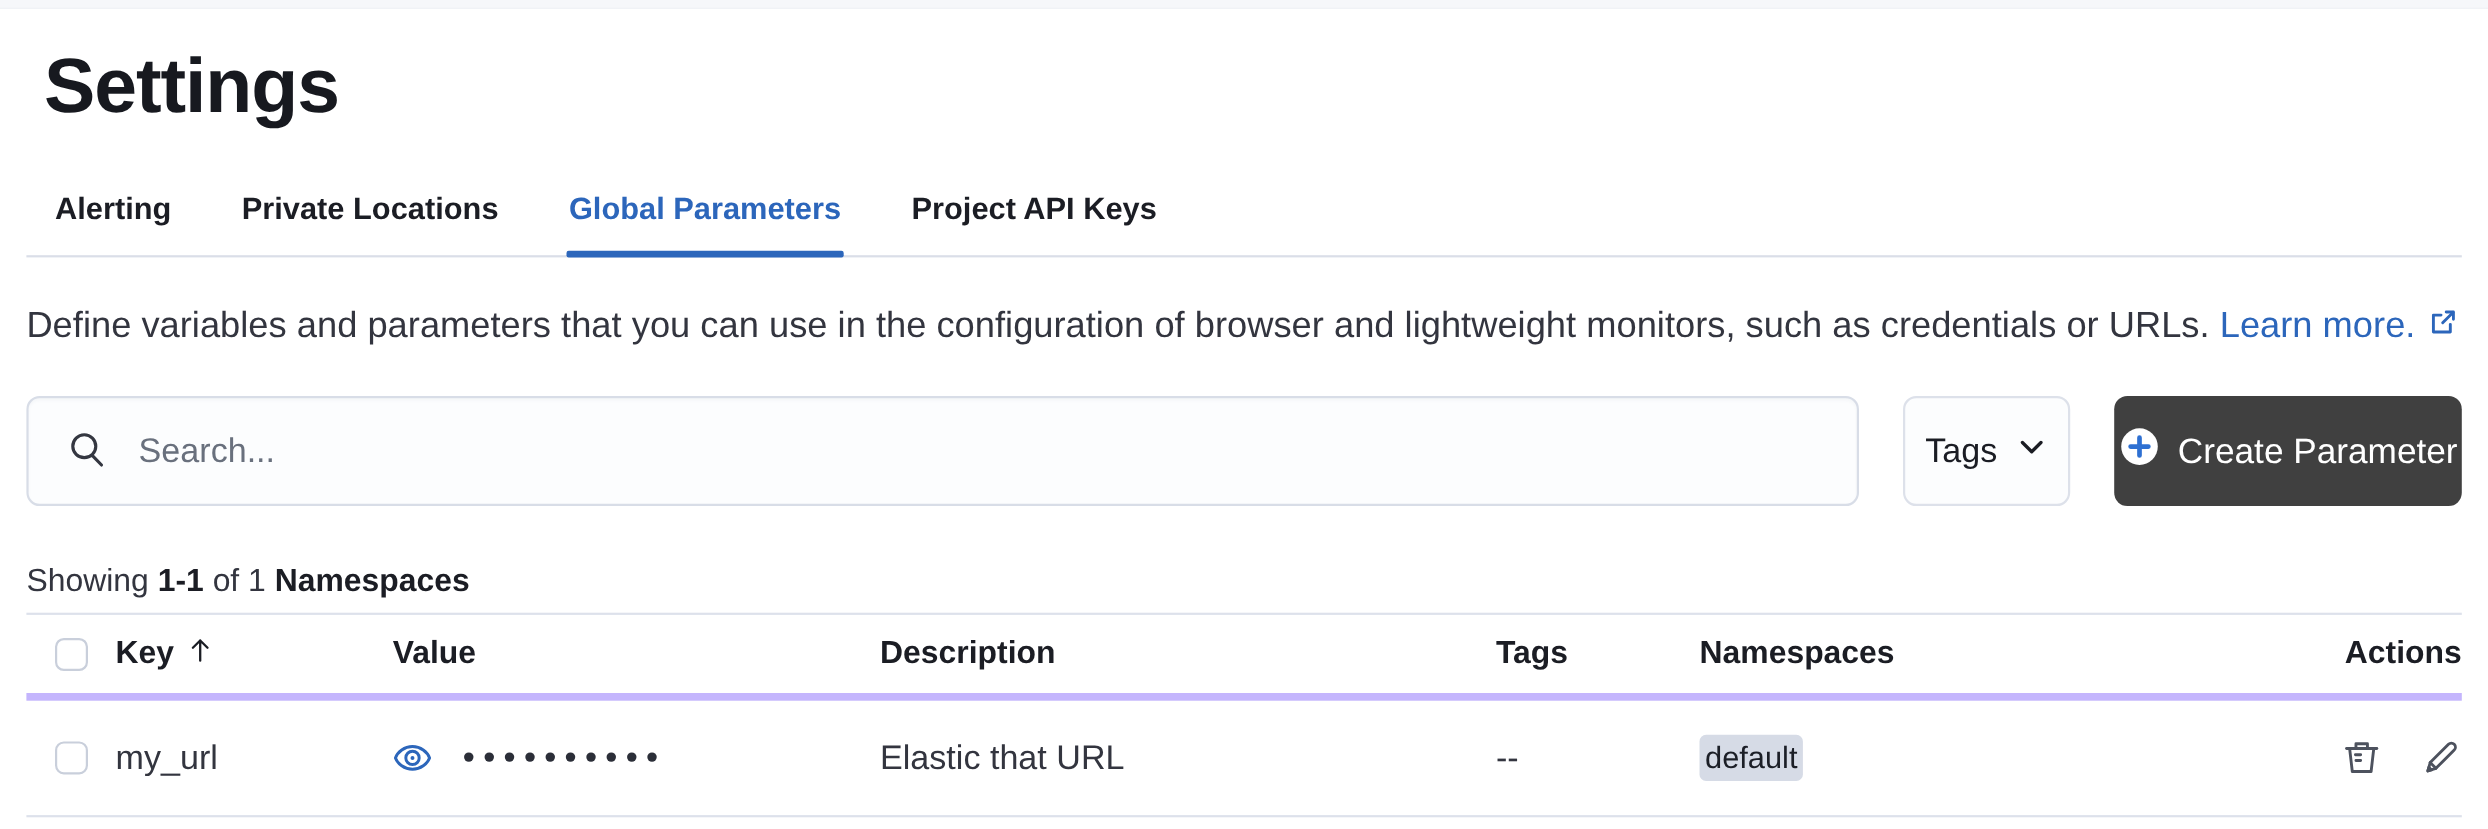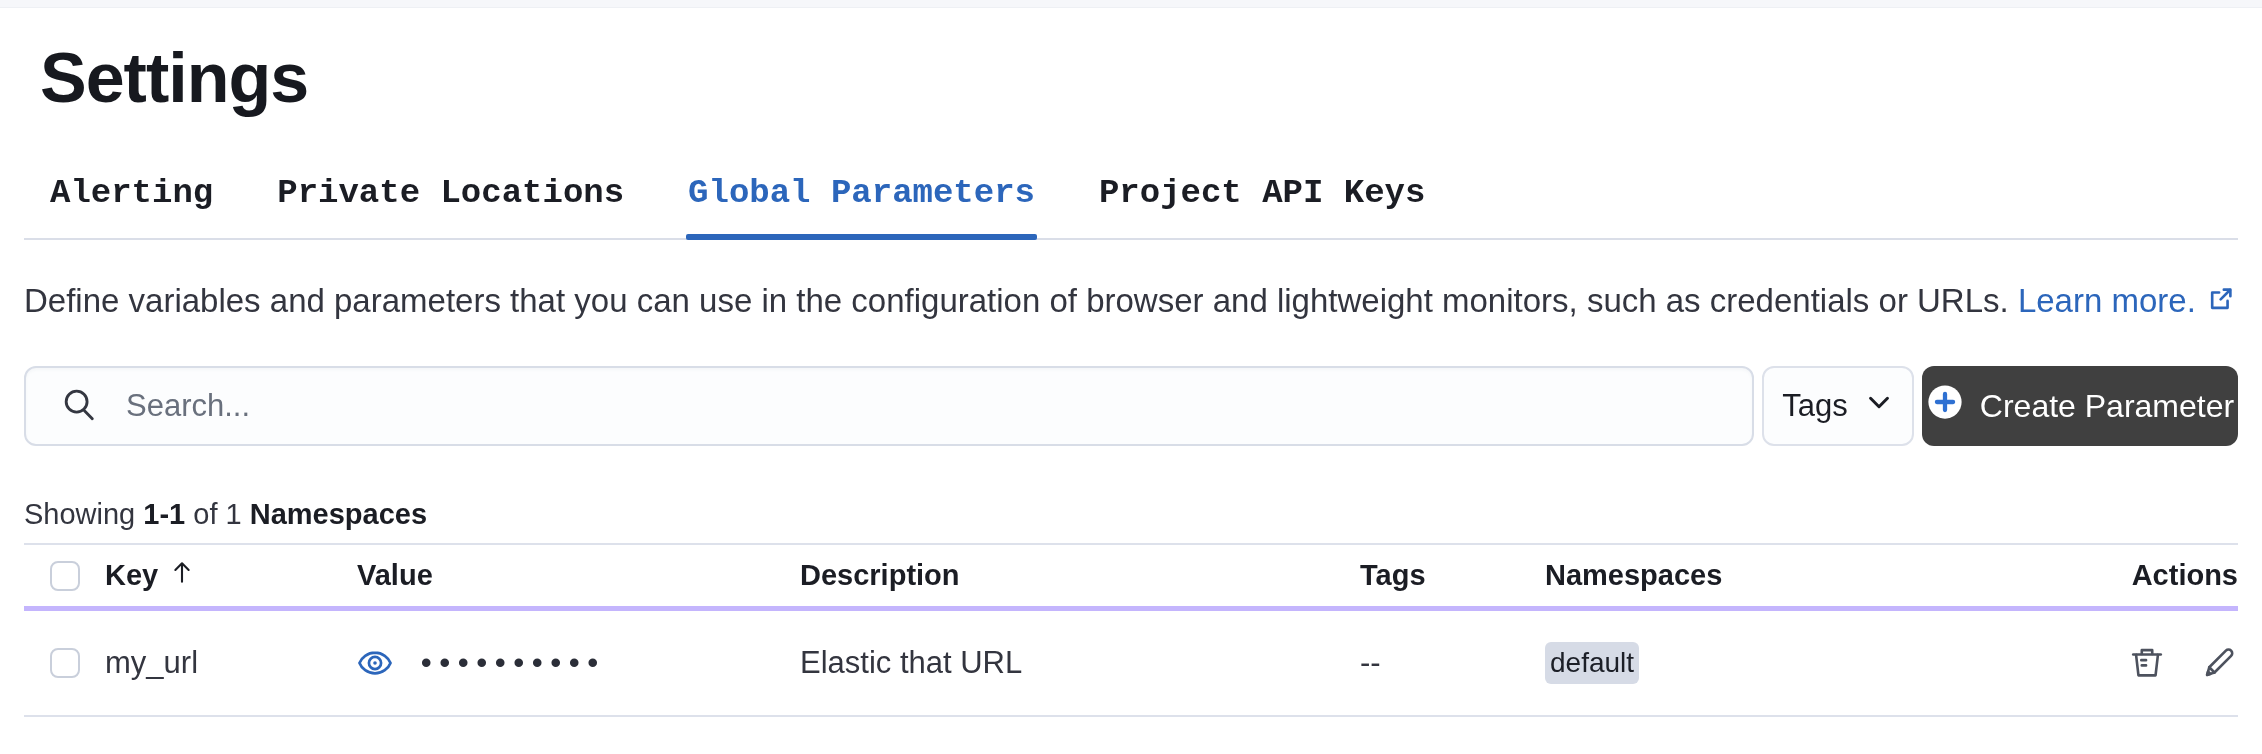--- a/index.html
+++ b/index.html
@@ -21,41 +21,40 @@
   }
 
   
   .tabs {
     display: flex; gap: 60px;
     margin-top: 56px; padding-left: 24px;
     border-bottom: 2px solid #dadeе8;
     border-bottom: 2px solid #dadee8;
   }
   .tab {
-    font-size: 34px; font-weight: 700; color: #1b1d24;
+    font-size: 28px; font-weight: 700; color: #1b1d24;
     padding: 0 2px 26px 2px; cursor: pointer; position: relative;
     white-space: nowrap;
-    font-family: Liberation Mono, monospace;
   }
   .tab.active { color: #2c66bb; }
   .tab.active::after {
     content: ""; position: absolute; left: 0; right: 0; bottom: -2px;
     height: 6px; background: #2c66bb; border-radius: 2px;
   }
 
   
   .description {
     margin-top: 36px; max-width: 2215px;
     font-size: 33px; line-height: 50px; color: #33353f;
   }
   .link { color: #2c66bb; cursor: pointer; }
   .ext-icon { display: inline-block; vertical-align: -2px; margin-left: 10px; }
 
   
-  .toolbar { margin-top: 38px; display: flex; gap: 8px; height: 80px; }
+  .toolbar { margin-top: 38px; display: flex; gap: 40px; height: 100px; }
   .search-box {
     flex: 1; display: flex; align-items: center;
     background: #fcfdfe; border: 2px solid #d8dde7; border-radius: 12px;
     padding: 0 20px; box-shadow: inset 0 2px 3px rgba(60,70,90,0.04);
   }
   .search-box svg { flex: 0 0 auto; margin: 0 10px 0 14px; }
   .search-input {
     flex: 1; border: none; outline: none; background: transparent;
     font-family: "Liberation Sans", sans-serif;
     font-size: 31px; color: #33353f; padding-left: 18px;
@@ -77,21 +76,21 @@
   .summary { margin-top: 52px; font-size: 29px; color: #33353f; }
   .summary b { color: #1b1d24; font-weight: 700; }
 
   
   .table { margin-top: 12px; }
   .t-row {
     display: grid;
     grid-template-columns: 81px 252px 443px 560px 185px 1fr 110px;
     align-items: center;
   }
-  .t-head { border-top: 2px solid #dde1eb; border-bottom: 5px solid #c4b5fd; height: 68px; }
+  .t-head { border-top: 2px solid #dde1eb; border-bottom: 7px solid #c4b5fd; height: 80px; }
   .t-body-row { border-bottom: 2px solid #dde1eb; height: 106px; }
   .th { font-size: 29px; font-weight: 700; color: #1b1d24; display: flex; align-items: center; gap: 10px; }
   .th.right, .td.right { justify-content: flex-end; }
   .td { font-size: 31px; color: #33353f; display: flex; align-items: center; }
   .cb-cell { display: flex; justify-content: center; }
   .checkbox {
     width: 30px; height: 30px; border: 2px solid #c9cfdb; border-radius: 8px;
     background: #fff; cursor: pointer;
   }
   .value-cell { gap: 28px; }

